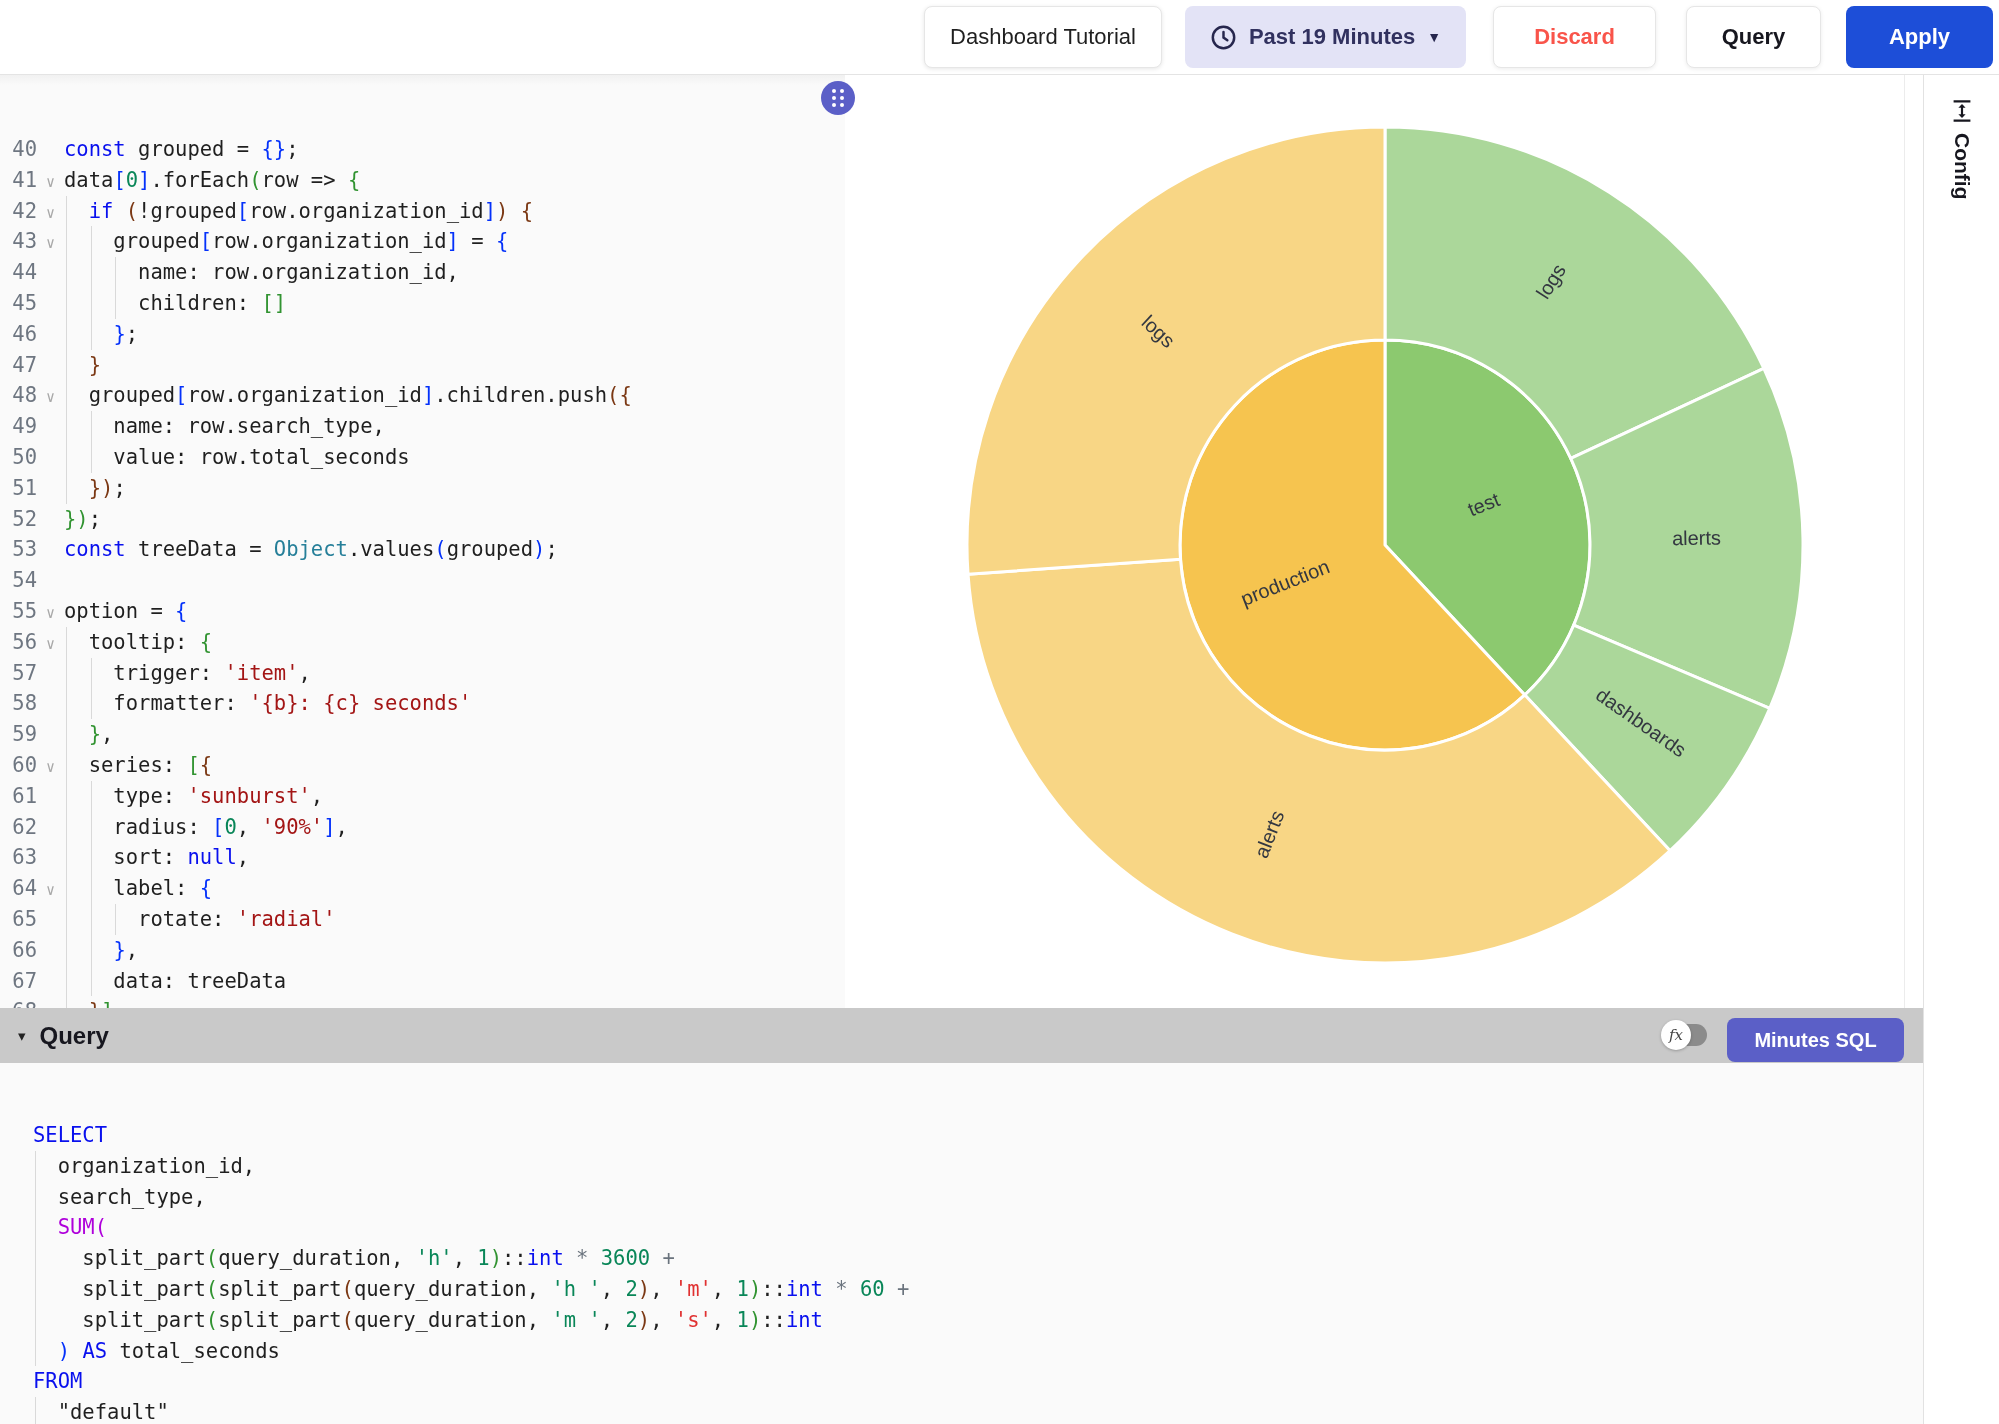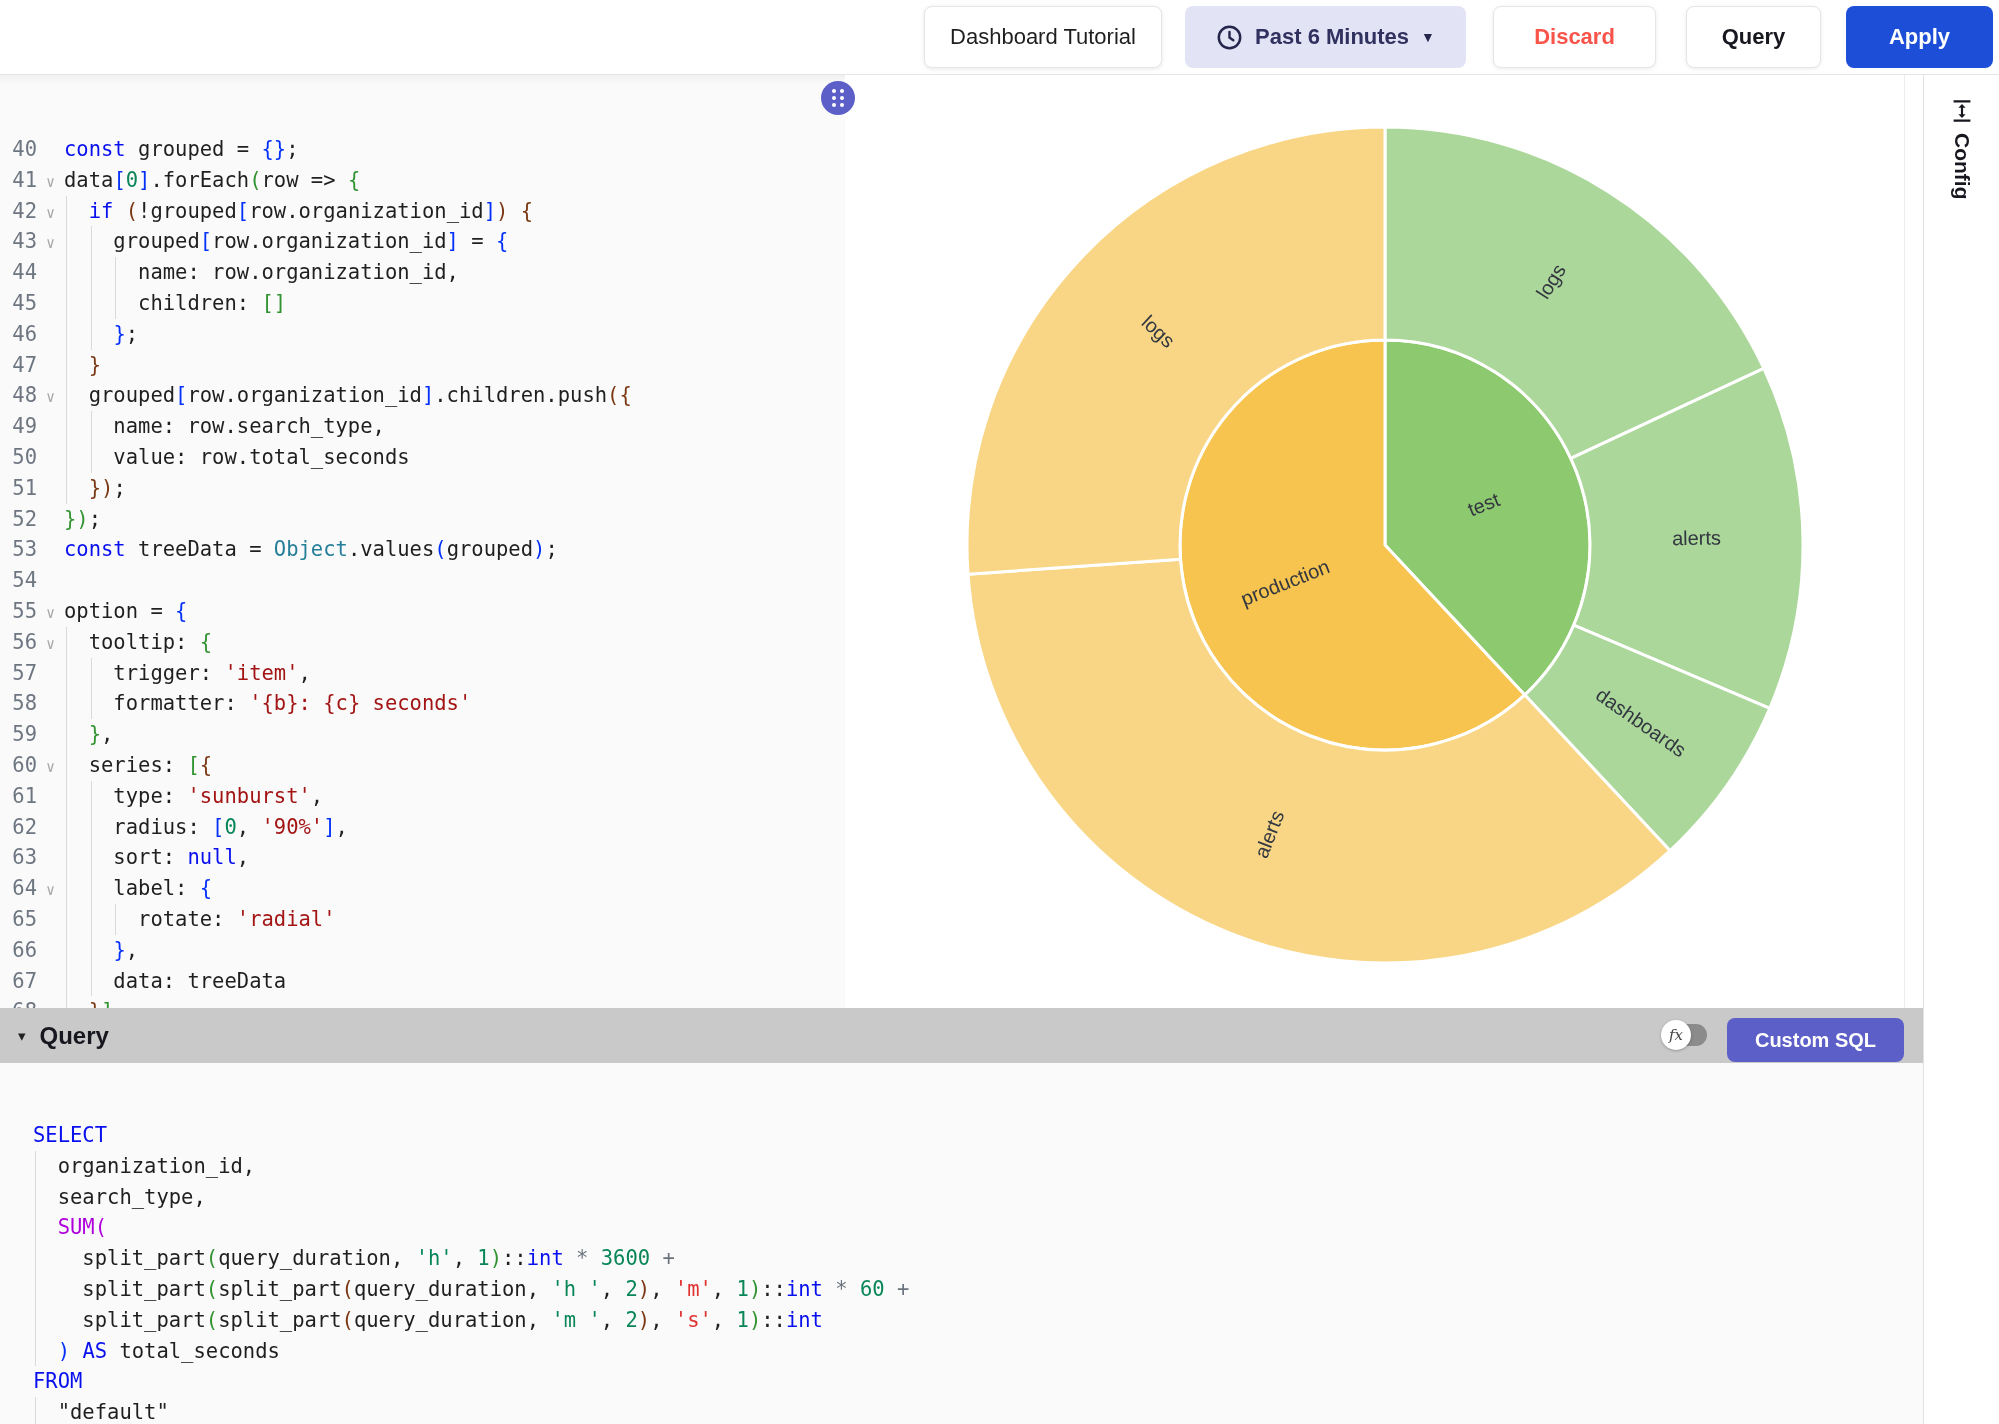--- a/index.html
+++ b/index.html
@@ -70,21 +70,21 @@
 <body>
 
 <header class="toolbar">
   <div class="tb-item tb-title">Dashboard Tutorial</div>
 
   <div class="tb-item tb-time">
     <svg width="27" height="27" viewBox="0 0 24 24">
       <circle cx="12" cy="12" r="9.5" fill="none" stroke="#26264d" stroke-width="2.2"></circle>
       <path d="M12 7 v5 l3.4 2.4" fill="none" stroke="#26264d" stroke-width="2.2" stroke-linecap="round"></path>
     </svg>
-    <span>Past 6 Minutes</span>
+    <span>Past 19 Minutes</span>
     <span class="caret">▼</span>
   </div>
 
   <button class="tb-item tb-btn tb-discard">Discard</button>
   <button class="tb-item tb-btn tb-save">Query</button>
   <button class="tb-item tb-apply">Apply</button>
 </header>
 
 <section class="editor code-area">
   <div class="js-lines" id="js-lines"><div class="code-line"><span class="gutter">40</span><span class="fold"></span><span class="ctext"><span class="tk-kw">const</span><span class="tk-pl"> grouped = </span><span class="tk-b1">{}</span><span class="tk-pl">;</span></span></div><div class="code-line"><span class="gutter">41</span><span class="fold">∨</span><span class="ctext"><span class="tk-pl">data</span><span class="tk-b1">[</span><span class="tk-nu">0</span><span class="tk-b1">]</span><span class="tk-pl">.forEach</span><span class="tk-b2">(</span><span class="tk-pl">row =&gt; </span><span class="tk-b2">{</span></span></div><div class="code-line"><span class="gutter">42</span><span class="fold">∨</span><span class="ctext"><span class="guide" style="left: calc(0ch + 2px);"></span><span class="tk-pl">  </span><span class="tk-kw">if</span><span class="tk-pl"> </span><span class="tk-b3">(</span><span class="tk-pl">!grouped</span><span class="tk-b1">[</span><span class="tk-pl">row.organization_id</span><span class="tk-b1">]</span><span class="tk-b3">)</span><span class="tk-pl"> </span><span class="tk-b3">{</span></span></div><div class="code-line"><span class="gutter">43</span><span class="fold">∨</span><span class="ctext"><span class="guide" style="left: calc(0ch + 2px);"></span><span class="guide" style="left: calc(2ch + 2px);"></span><span class="tk-pl">    grouped</span><span class="tk-b1">[</span><span class="tk-pl">row.organization_id</span><span class="tk-b1">]</span><span class="tk-pl"> = </span><span class="tk-b1">{</span></span></div><div class="code-line"><span class="gutter">44</span><span class="fold"></span><span class="ctext"><span class="guide" style="left: calc(0ch + 2px);"></span><span class="guide" style="left: calc(2ch + 2px);"></span><span class="guide" style="left: calc(4ch + 2px);"></span><span class="tk-pl">      name: row.organization_id,</span></span></div><div class="code-line"><span class="gutter">45</span><span class="fold"></span><span class="ctext"><span class="guide" style="left: calc(0ch + 2px);"></span><span class="guide" style="left: calc(2ch + 2px);"></span><span class="guide" style="left: calc(4ch + 2px);"></span><span class="tk-pl">      children: </span><span class="tk-b2">[]</span></span></div><div class="code-line"><span class="gutter">46</span><span class="fold"></span><span class="ctext"><span class="guide" style="left: calc(0ch + 2px);"></span><span class="guide" style="left: calc(2ch + 2px);"></span><span class="tk-pl">    </span><span class="tk-b1">}</span><span class="tk-pl">;</span></span></div><div class="code-line"><span class="gutter">47</span><span class="fold"></span><span class="ctext"><span class="guide" style="left: calc(0ch + 2px);"></span><span class="tk-pl">  </span><span class="tk-b3">}</span></span></div><div class="code-line"><span class="gutter">48</span><span class="fold">∨</span><span class="ctext"><span class="guide" style="left: calc(0ch + 2px);"></span><span class="tk-pl">  grouped</span><span class="tk-b1">[</span><span class="tk-pl">row.organization_id</span><span class="tk-b1">]</span><span class="tk-pl">.children.push</span><span class="tk-b3">(</span><span class="tk-b3">{</span></span></div><div class="code-line"><span class="gutter">49</span><span class="fold"></span><span class="ctext"><span class="guide" style="left: calc(0ch + 2px);"></span><span class="guide" style="left: calc(2ch + 2px);"></span><span class="tk-pl">    name: row.search_type,</span></span></div><div class="code-line"><span class="gutter">50</span><span class="fold"></span><span class="ctext"><span class="guide" style="left: calc(0ch + 2px);"></span><span class="guide" style="left: calc(2ch + 2px);"></span><span class="tk-pl">    value: row.total_seconds</span></span></div><div class="code-line"><span class="gutter">51</span><span class="fold"></span><span class="ctext"><span class="guide" style="left: calc(0ch + 2px);"></span><span class="tk-pl">  </span><span class="tk-b3">}</span><span class="tk-b3">)</span><span class="tk-pl">;</span></span></div><div class="code-line"><span class="gutter">52</span><span class="fold"></span><span class="ctext"><span class="tk-b2">}</span><span class="tk-b2">)</span><span class="tk-pl">;</span></span></div><div class="code-line"><span class="gutter">53</span><span class="fold"></span><span class="ctext"><span class="tk-kw">const</span><span class="tk-pl"> treeData = </span><span class="tk-cl">Object</span><span class="tk-pl">.values</span><span class="tk-b1">(</span><span class="tk-pl">grouped</span><span class="tk-b1">)</span><span class="tk-pl">;</span></span></div><div class="code-line"><span class="gutter">54</span><span class="fold"></span><span class="ctext"></span></div><div class="code-line"><span class="gutter">55</span><span class="fold">∨</span><span class="ctext"><span class="tk-pl">option = </span><span class="tk-b1">{</span></span></div><div class="code-line"><span class="gutter">56</span><span class="fold">∨</span><span class="ctext"><span class="guide" style="left: calc(0ch + 2px);"></span><span class="tk-pl">  tooltip: </span><span class="tk-b2">{</span></span></div><div class="code-line"><span class="gutter">57</span><span class="fold"></span><span class="ctext"><span class="guide" style="left: calc(0ch + 2px);"></span><span class="guide" style="left: calc(2ch + 2px);"></span><span class="tk-pl">    trigger: </span><span class="tk-st">'item'</span><span class="tk-pl">,</span></span></div><div class="code-line"><span class="gutter">58</span><span class="fold"></span><span class="ctext"><span class="guide" style="left: calc(0ch + 2px);"></span><span class="guide" style="left: calc(2ch + 2px);"></span><span class="tk-pl">    formatter: </span><span class="tk-st">'{b}: {c} seconds'</span></span></div><div class="code-line"><span class="gutter">59</span><span class="fold"></span><span class="ctext"><span class="guide" style="left: calc(0ch + 2px);"></span><span class="tk-pl">  </span><span class="tk-b2">}</span><span class="tk-pl">,</span></span></div><div class="code-line"><span class="gutter">60</span><span class="fold">∨</span><span class="ctext"><span class="guide" style="left: calc(0ch + 2px);"></span><span class="tk-pl">  series: </span><span class="tk-b2">[</span><span class="tk-b3">{</span></span></div><div class="code-line"><span class="gutter">61</span><span class="fold"></span><span class="ctext"><span class="guide" style="left: calc(0ch + 2px);"></span><span class="guide" style="left: calc(2ch + 2px);"></span><span class="tk-pl">    type: </span><span class="tk-st">'sunburst'</span><span class="tk-pl">,</span></span></div><div class="code-line"><span class="gutter">62</span><span class="fold"></span><span class="ctext"><span class="guide" style="left: calc(0ch + 2px);"></span><span class="guide" style="left: calc(2ch + 2px);"></span><span class="tk-pl">    radius: </span><span class="tk-b1">[</span><span class="tk-nu">0</span><span class="tk-pl">, </span><span class="tk-st">'90%'</span><span class="tk-b1">]</span><span class="tk-pl">,</span></span></div><div class="code-line"><span class="gutter">63</span><span class="fold"></span><span class="ctext"><span class="guide" style="left: calc(0ch + 2px);"></span><span class="guide" style="left: calc(2ch + 2px);"></span><span class="tk-pl">    sort: </span><span class="tk-kw">null</span><span class="tk-pl">,</span></span></div><div class="code-line"><span class="gutter">64</span><span class="fold">∨</span><span class="ctext"><span class="guide" style="left: calc(0ch + 2px);"></span><span class="guide" style="left: calc(2ch + 2px);"></span><span class="tk-pl">    label: </span><span class="tk-b1">{</span></span></div><div class="code-line"><span class="gutter">65</span><span class="fold"></span><span class="ctext"><span class="guide" style="left: calc(0ch + 2px);"></span><span class="guide" style="left: calc(2ch + 2px);"></span><span class="guide" style="left: calc(4ch + 2px);"></span><span class="tk-pl">      rotate: </span><span class="tk-st">'radial'</span></span></div><div class="code-line"><span class="gutter">66</span><span class="fold"></span><span class="ctext"><span class="guide" style="left: calc(0ch + 2px);"></span><span class="guide" style="left: calc(2ch + 2px);"></span><span class="tk-pl">    </span><span class="tk-b1">}</span><span class="tk-pl">,</span></span></div><div class="code-line"><span class="gutter">67</span><span class="fold"></span><span class="ctext"><span class="guide" style="left: calc(0ch + 2px);"></span><span class="guide" style="left: calc(2ch + 2px);"></span><span class="tk-pl">    data: treeData</span></span></div><div class="code-line"><span class="gutter">68</span><span class="fold"></span><span class="ctext"><span class="guide" style="left: calc(0ch + 2px);"></span><span class="tk-pl">  </span><span class="tk-b3">}</span><span class="tk-b2">]</span></span></div><div class="code-line"><span class="gutter">69</span><span class="fold"></span><span class="ctext"><span class="tk-b1">}</span><span class="tk-pl">;</span></span></div></div>
@@ -135,18 +135,18 @@
 
 <div class="query-header">
   <span class="q-caret">▾</span>
   <span class="q-title">Query</span>
 
   <span class="fx-toggle">
     <span class="fx-track"></span>
     <span class="fx-knob">fx</span>
   </span>
 
-  <button class="custom-sql">Custom SQL</button>
+  <button class="custom-sql">Minutes SQL</button>
 </div>
 
 <section class="sql-area code-area">
   <div id="sql-lines"><div class="code-line"><span class="ctext"><span class="tk-kw">SELECT</span></span></div><div class="code-line"><span class="ctext"><span class="guide" style="left: calc(0ch + 2px);"></span><span class="tk-pl">  organization_id,</span></span></div><div class="code-line"><span class="ctext"><span class="guide" style="left: calc(0ch + 2px);"></span><span class="tk-pl">  search_type,</span></span></div><div class="code-line"><span class="ctext"><span class="guide" style="left: calc(0ch + 2px);"></span><span class="tk-pl">  </span><span class="tk-fn">SUM(</span></span></div><div class="code-line"><span class="ctext"><span class="guide" style="left: calc(0ch + 2px);"></span><span class="tk-pl">    split_part</span><span class="tk-b2">(</span><span class="tk-pl">query_duration, </span><span class="tk-sg">'h'</span><span class="tk-pl">, </span><span class="tk-nu">1</span><span class="tk-b2">)</span><span class="tk-pl">::</span><span class="tk-kw">int</span><span class="tk-pl"> </span><span class="tk-op">*</span><span class="tk-pl"> </span><span class="tk-nu">3600</span><span class="tk-pl"> </span><span class="tk-op">+</span></span></div><div class="code-line"><span class="ctext"><span class="guide" style="left: calc(0ch + 2px);"></span><span class="tk-pl">    split_part</span><span class="tk-b2">(</span><span class="tk-pl">split_part</span><span class="tk-b3">(</span><span class="tk-pl">query_duration, </span><span class="tk-sg">'h '</span><span class="tk-pl">, </span><span class="tk-nu">2</span><span class="tk-b3">)</span><span class="tk-pl">, </span><span class="tk-sr">'m'</span><span class="tk-pl">, </span><span class="tk-nu">1</span><span class="tk-b2">)</span><span class="tk-pl">::</span><span class="tk-kw">int</span><span class="tk-pl"> </span><span class="tk-op">*</span><span class="tk-pl"> </span><span class="tk-nu">60</span><span class="tk-pl"> </span><span class="tk-op">+</span></span></div><div class="code-line"><span class="ctext"><span class="guide" style="left: calc(0ch + 2px);"></span><span class="tk-pl">    split_part</span><span class="tk-b2">(</span><span class="tk-pl">split_part</span><span class="tk-b3">(</span><span class="tk-pl">query_duration, </span><span class="tk-sg">'m '</span><span class="tk-pl">, </span><span class="tk-nu">2</span><span class="tk-b3">)</span><span class="tk-pl">, </span><span class="tk-sr">'s'</span><span class="tk-pl">, </span><span class="tk-nu">1</span><span class="tk-b2">)</span><span class="tk-pl">::</span><span class="tk-kw">int</span></span></div><div class="code-line"><span class="ctext"><span class="guide" style="left: calc(0ch + 2px);"></span><span class="tk-pl">  </span><span class="tk-b1">)</span><span class="tk-pl"> </span><span class="tk-kw">AS</span><span class="tk-pl"> total_seconds</span></span></div><div class="code-line"><span class="ctext"><span class="tk-kw">FROM</span></span></div><div class="code-line"><span class="ctext"><span class="guide" style="left: calc(0ch + 2px);"></span><span class="tk-pl">  "default"</span></span></div></div>
 </section>
 
 </body></html>

